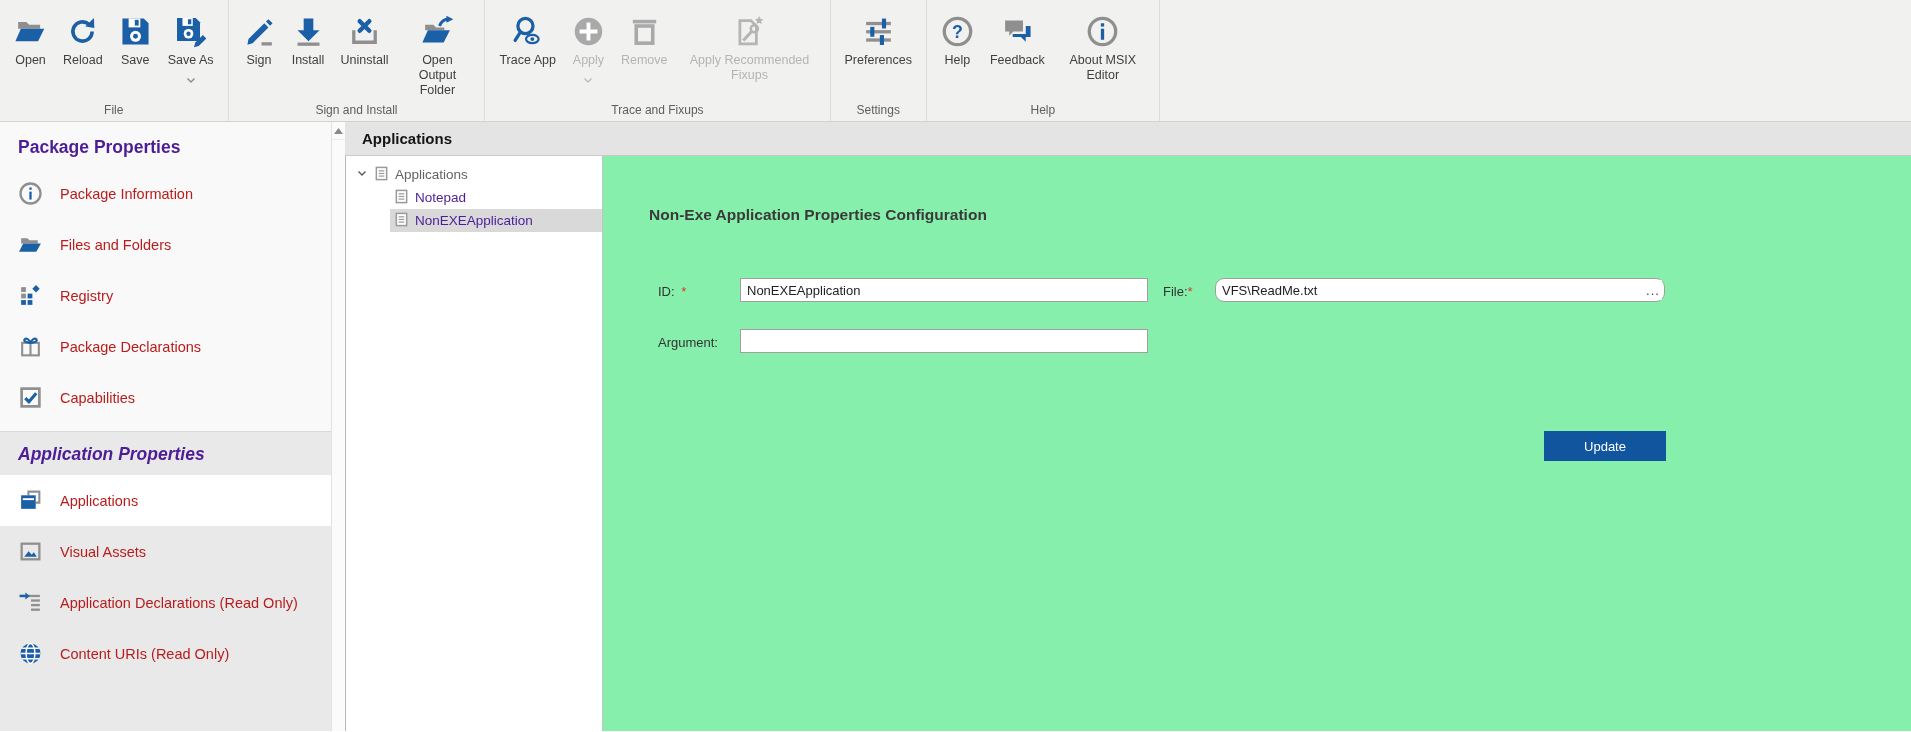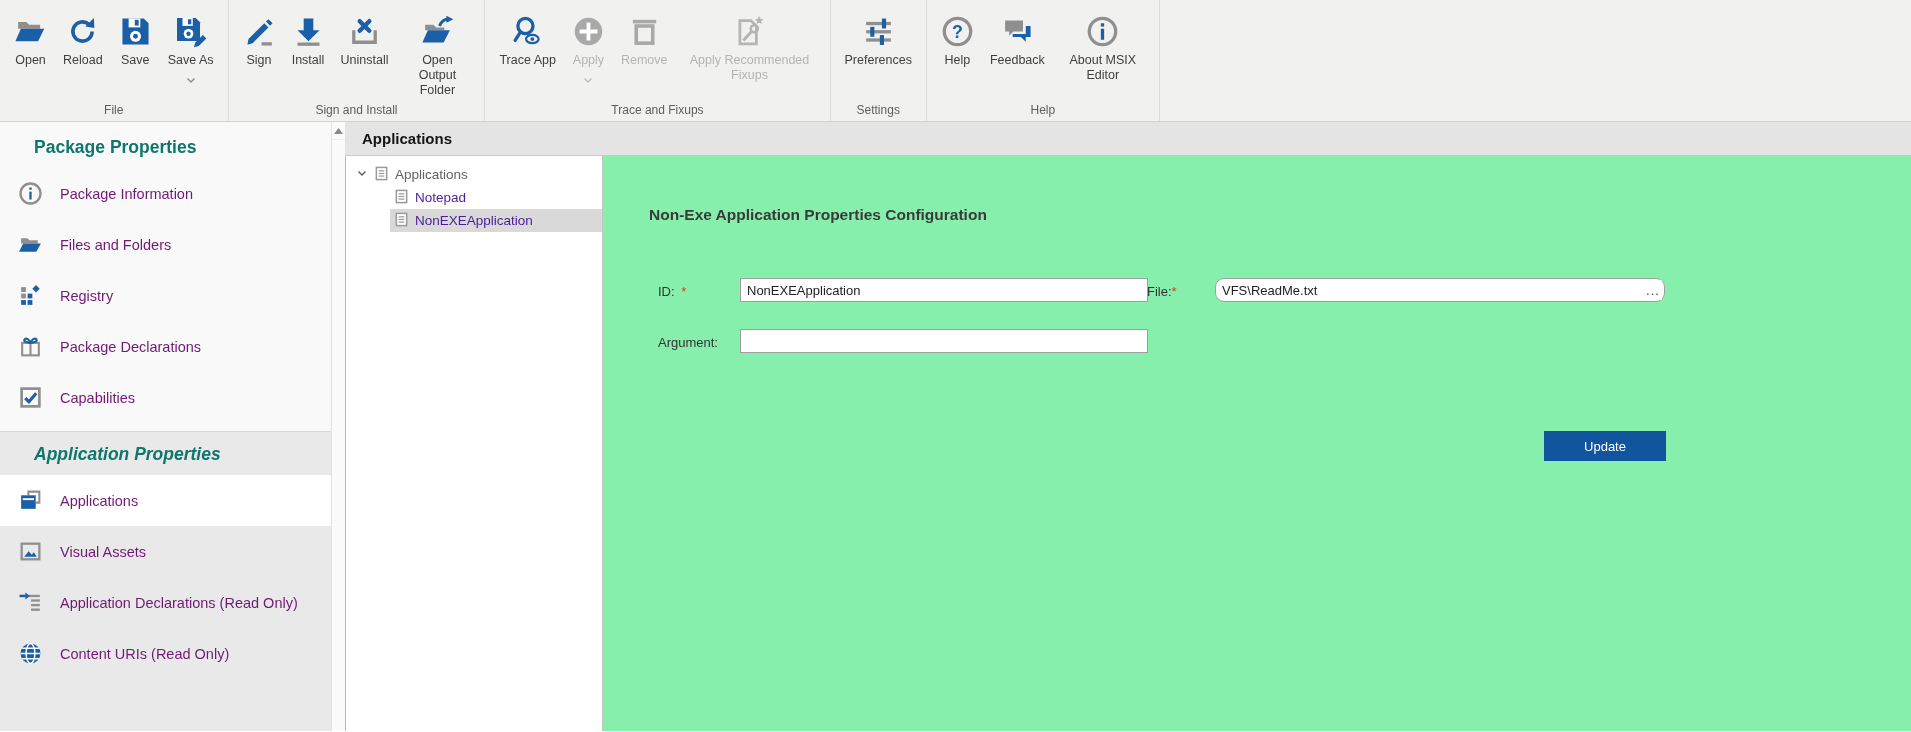--- a/index.html
+++ b/index.html
@@ -16,27 +16,27 @@
   .rbtn.disabled { cursor:default; }
   .rbtn.disabled .rlabel { color:#b4b4b4; }
   .w66 { max-width:66px; } .w132 { max-width:132px; } .w84 { max-width:84px; }
   .rchev { margin-top:2px; height:8px; }
 
   
   .mainrow { display:flex; height:609px; }
 
   
   .sidebar { width:331px; display:flex; flex-direction:column; background:#f9f9f9; overflow:hidden; }
-  .side-header { font-size:17.5px; font-weight:bold; color:#0f766e; padding:15px 0 10px 34px; }
+  .side-header { font-size:17.5px; font-weight:bold; color:#4c1d95; padding:15px 0 10px 18px; }
   .sec2 { background:#e9e9e9; flex:1; border-top:1px solid #d8d8d8; margin-top:8px; }
   .sec2 .side-header { padding-top:12px;font-style:italic; }
   .side-item { height:51px; display:flex; align-items:center; padding-left:17px; cursor:pointer; }
   .side-item.selected { background:#ffffff; }
   .side-icon { width:26px; height:26px; flex:none; display:flex; align-items:center; justify-content:center; }
-  .side-label { margin-left:17px; font-size:14.5px; color:#701a75; white-space:nowrap; }
+  .side-label { margin-left:17px; font-size:14.5px; color:#b91c1c; white-space:nowrap; }
 
   .scrollstrip { width:14px; background:#fbfbfb; border-left:1px solid #e2e2e2; }
   .scroll-btn { height:18px; display:flex; align-items:center; justify-content:center; border-bottom:1px solid #ececec; cursor:pointer; }
 
   
   .content { flex:1; display:flex; flex-direction:column; min-width:0; }
   .content-title { height:34px; flex:none; background:#e4e4e4; border-bottom:1px solid #c9c9c9; display:flex; align-items:center; padding-left:17px; font-weight:bold; font-size:15px; color:#141414; }
   .content-body { flex:1; display:flex; background:#fff; }
   .tree { width:258px; flex:none; border-left:1px solid #b9b9b9; border-right:1px solid #c4c4c4; padding-top:7px; background:#fff; }
   .tree-row { height:23px; display:flex; align-items:center; font-size:13.5px; cursor:pointer; }
@@ -448,21 +448,21 @@
 
         <div class="form">
           <div class="form-heading">Non-Exe Application Properties Configuration</div>
 
           <span class="flabel" style="left:55px; top:128px;">
             <span>ID:</span>
             <span class="req" style="margin-left:3px;">*</span>
           </span>
           <input class="tinput" style="left: 137px; top: 122px; width: 408px;" value="NonEXEApplication">
 
-          <span class="flabel" style="left:544px; top:128px;">
+          <span class="flabel" style="left:560px; top:128px;">
             <span>File:</span><span class="req">*</span>
           </span>
           <input class="tinput" style="left: 612px; top: 122px; width: 450px; padding-right: 24px; border-radius: 9px;" value="VFS\ReadMe.txt">
           <span class="browse">...</span>
 
           <span class="flabel" style="left:55px; top:179px;">
             <span>Argument:</span>
           </span>
           <input class="tinput" style="left: 137px; top: 173px; width: 408px;" value="">
 

